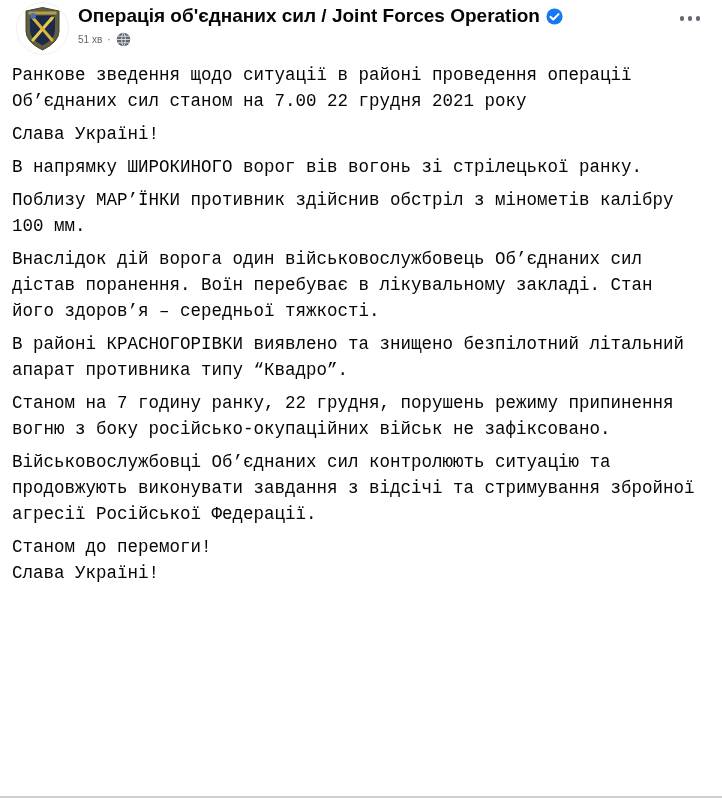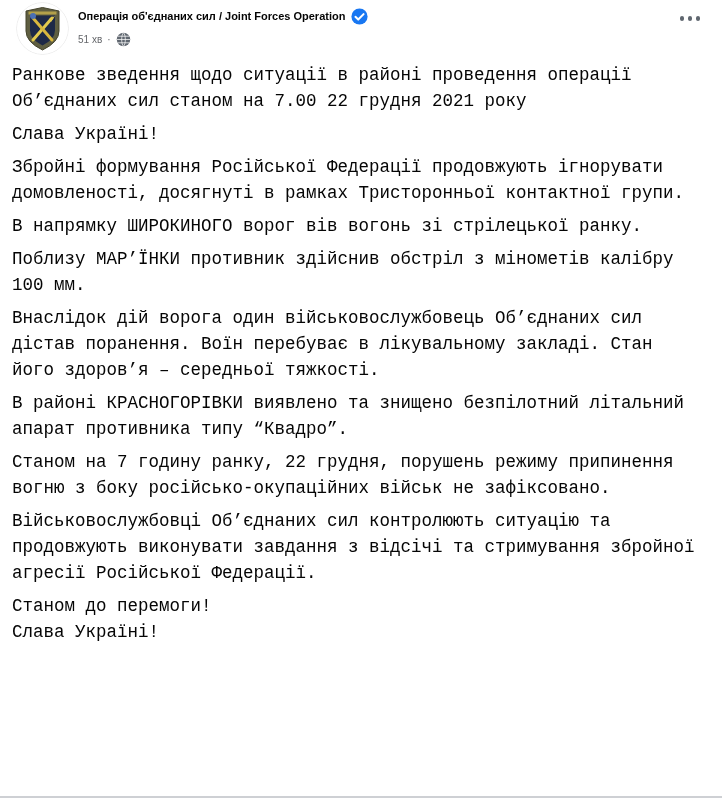--- a/index.html
+++ b/index.html
@@ -25,21 +25,21 @@
     border-radius: 50%;
     overflow: hidden;
     flex: 0 0 53px;
     cursor: pointer;
     background: #fff;
   }
   .avatar svg { display: block; width: 53px; height: 53px; }
   .header-text { margin-left: 9px; flex: 1 1 auto; min-width: 0; padding-top: 3px; }
   .name-row { display: flex; align-items: center; }
   .page-name {
-    font-size: 11px;
+    font-size: 19px;
     font-weight: 700;
     color: #050505;
     line-height: 22px;
     cursor: pointer;
     white-space: nowrap;
   }
   .verified-badge { margin-left: 6px; display: inline-flex; align-items: center; }
   .meta-row {
     display: flex;
     align-items: center;
@@ -133,21 +133,20 @@
     <div class="more-btn" title="">
       <i></i>
       <i></i>
       <i></i>
     </div>
   </div>
 
   <div class="body-text">
     <p>Ранкове зведення щодо ситуації в районі проведення операції Об’єднаних сил станом на 7.00 22 грудня 2021 року</p>
     <p>Слава Україні!</p>
-    <p>Збройні формування Російської Федерації продовжують ігнорувати домовленості, досягнуті в рамках Тристоронньої контактної групи.</p>
     <p>В напрямку ШИРОКИНОГО ворог вів вогонь зі стрілецької ранку.</p>
     <p>Поблизу МАР’ЇНКИ противник здійснив обстріл з мінометів калібру 100 мм.</p>
     <p>Внаслідок дій ворога один військовослужбовець Об’єднаних сил дістав поранення. Воїн перебуває в лікувальному закладі. Стан його здоров’я – середньої тяжкості.</p>
     <p>В районі КРАСНОГОРІВКИ виявлено та знищено безпілотний літальний апарат противника типу “Квадро”.</p>
     <p>Станом на 7 годину ранку, 22 грудня, порушень режиму припинення вогню з боку російсько-окупаційних військ не зафіксовано.</p>
     <p>Військовослужбовці Об’єднаних сил контролюють ситуацію та продовжують виконувати завдання з відсічі та стримування збройної агресії Російської Федерації.</p>
     <p>Станом до перемоги!
 Слава Україні!</p>
   </div>
 

